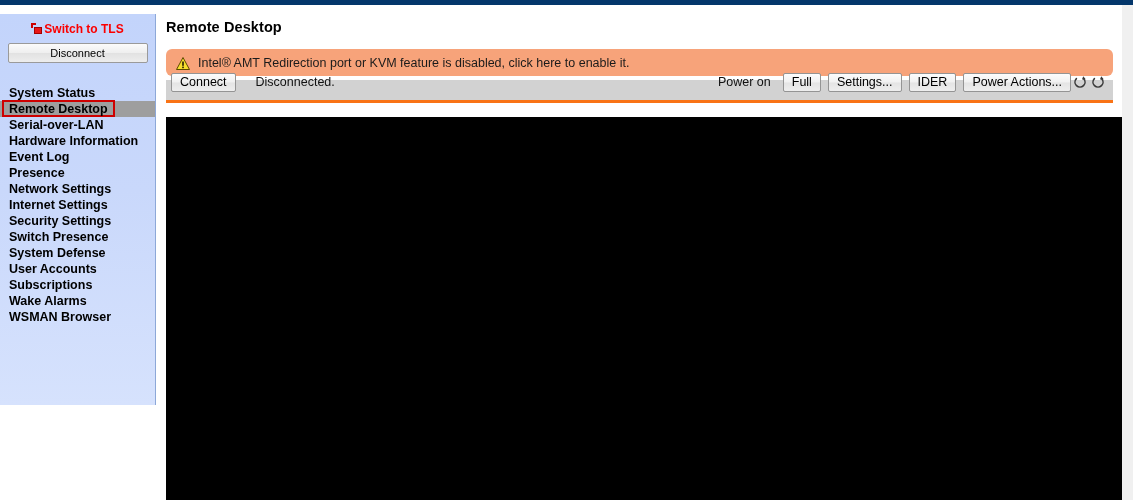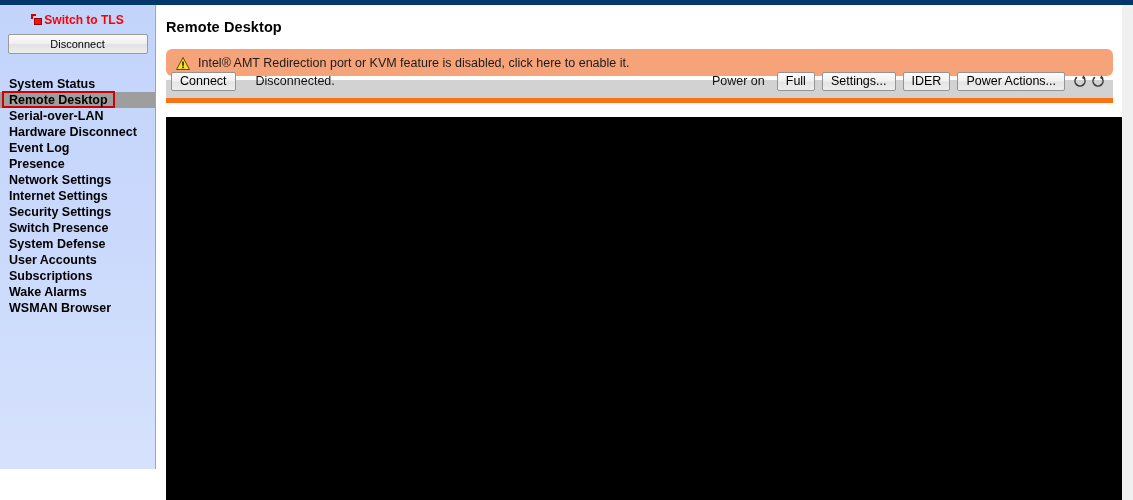--- a/index.html
+++ b/index.html
@@ -31,23 +31,23 @@
   #right-gutter {
     position: absolute;
     right: 0; top: 5px;
     width: 11px;
     height: 495px;
     background: #f0f0f0;
   }
   
   #sidebar {
     position: absolute;
-    left: 0; top: 5px;
+    left: 0; top: 14px;
     width: 156px;
-    height: 464px;
+    height: 391px;
     background: linear-gradient(to bottom, #c3d4fb 0%, #c9d8fb 45%, #d6e2fd 100%);
     border-right: 1px solid #8da8d8;
     box-sizing: border-box;
   }
   #tls-link {
     display: block;
     text-align: center;
     color: #fb0000;
     font-size: 12px;
     font-weight: bold;
@@ -168,21 +168,21 @@
     color: #1b1b1b;
   }
   #toolbar {
     margin: 4px 9px 0 9px;
     height: 23px;
     background: #d2d2d2;
     display: flex;
     align-items: center;
     padding: 0 4px 16px 5px;
     box-sizing: border-box;
-    border-bottom: 5px solid #f97316;
+    border-bottom: 3px solid #f97316;
   }
   .tb-btn {
     height: 19px;
     background: linear-gradient(to bottom, #fcfcfc 0%, #f1f1f1 48%, #e4e4e4 52%, #eeeeee 100%);
     border: 1px solid #949494;
     border-radius: 2px;
     font-family: "Liberation Sans", sans-serif;
     font-size: 12.5px;
     color: #000;
     padding: 0 8px;
@@ -196,21 +196,21 @@
     margin-left: 13px;
   }
   #tb-spacer { flex: 1 1 auto; }
   #power-label {
     font-size: 12.5px;
     color: #111;
     margin-right: 12px;
     white-space: nowrap;
   }
   #toolbar .tb-btn { margin-right: 7px; }
-  #toolbar .tb-btn.last { margin-right: 8px; }
+  #toolbar .tb-btn.last { margin-right: 2px; }
   .refresh-ico {
     width: 14px;
     height: 15px;
     margin-right: 4px;
     cursor: pointer;
     flex: 0 0 auto;
   }
   #kvm-canvas {
     position: absolute;
     left: 9px;
@@ -236,21 +236,21 @@
         <span class="body"></span>
       </span><span>Switch to TLS</span>
     </a>
 
     <button id="disconnect-btn">Disconnect</button>
 
     <div id="nav">
       <a class="nav-item" href="#"><span class="lbl">System Status</span></a>
       <a class="nav-item selected" href="#"><span class="sel-box"></span><span class="lbl">Remote Desktop</span></a>
       <a class="nav-item" href="#"><span class="lbl">Serial-over-LAN</span></a>
-      <a class="nav-item" href="#"><span class="lbl">Hardware Disconnect</span></a>
+      <a class="nav-item" href="#"><span class="lbl">Hardware Information</span></a>
       <a class="nav-item" href="#"><span class="lbl">Event Log</span></a>
       <a class="nav-item" href="#"><span class="lbl">Presence</span></a>
       <a class="nav-item" href="#"><span class="lbl">Network Settings</span></a>
       <a class="nav-item" href="#"><span class="lbl">Internet Settings</span></a>
       <a class="nav-item" href="#"><span class="lbl">Security Settings</span></a>
       <a class="nav-item" href="#"><span class="lbl">Switch Presence</span></a>
       <a class="nav-item" href="#"><span class="lbl">System Defense</span></a>
       <a class="nav-item" href="#"><span class="lbl">User Accounts</span></a>
       <a class="nav-item" href="#"><span class="lbl">Subscriptions</span></a>
       <a class="nav-item" href="#"><span class="lbl">Wake Alarms</span></a>

